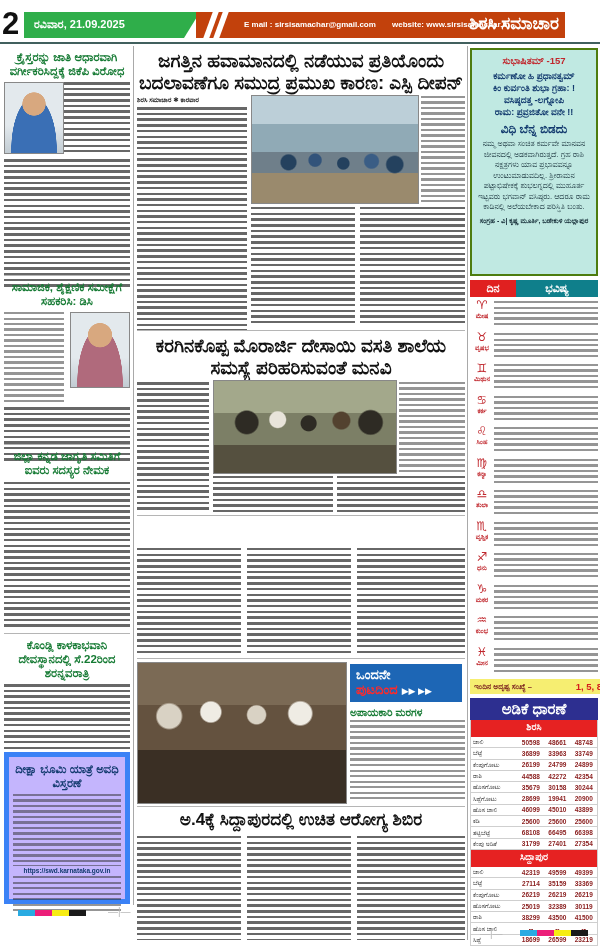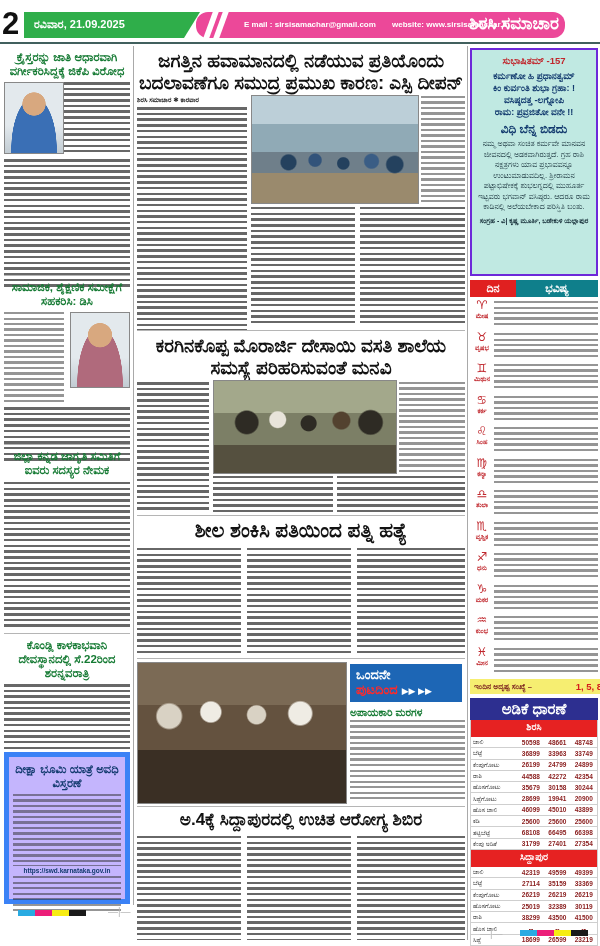--- a/index.html
+++ b/index.html
@@ -4,21 +4,21 @@
 <style>
   html,body{margin:0;padding:0;background:#e8e8e8;}
   .page{position:relative;width:600px;height:946px;background:#ffffff;overflow:hidden;
         font-family:"Liberation Sans","DejaVu Sans",sans-serif;color:#222;}
   .abs{position:absolute;}
   
   .pgnum{left:2px;top:8px;font-size:31px;font-weight:bold;color:#111;line-height:31px;}
   .band-green{left:24px;top:12px;width:176px;height:26px;background:#2fae4a;
               clip-path:polygon(0 0,100% 0,calc(100% - 16px) 100%,0 100%);}
   .band-green span{display:block;padding:6px 0 0 10px;color:#fff;font-size:11px;font-weight:bold;}
-  .band-blue{left:196px;top:12px;width:369px;height:26px;background:#ec4899;border-radius:12px;}
+  .band-blue{left:196px;top:12px;width:369px;height:26px;background:#c2410c;}
   .slash{position:absolute;top:0;width:6px;height:26px;background:#fff;transform:skewX(-20deg);}
   .hdr-mail{position:absolute;left:48px;top:8px;color:#fff;font-size:8px;font-weight:bold;}
   .hdr-web{position:absolute;left:196px;top:8px;color:#fff;font-size:8px;font-weight:bold;}
   .masthead{position:absolute;right:6px;top:2px;color:#fff;font-size:17px;font-weight:bold;}
   .hdr-rule{left:0;top:42px;width:600px;height:2px;background:#41605e;}
   
   .vrule{width:1px;background:#a9a9a9;}
   .hrule{height:1px;background:#b5b5b5;}
   
   .gk{background-image:repeating-linear-gradient(180deg,rgba(45,45,45,.72) 0 2.5px,transparent 2.5px 5.7px);}
@@ -49,21 +49,21 @@
      radial-gradient(circle at 57% 37%, #d9d2c4 0 6%, transparent 7%),
      radial-gradient(circle at 78% 36%, #efece4 0 6%, transparent 7%),
      linear-gradient(180deg,#7b6a55 0 30%,#64523f 30% 62%,#3a2f24 62% 100%);}
   .portrait{background:
      radial-gradient(circle at 50% 30%, #d8a87f 0 20%, transparent 21%),
      radial-gradient(ellipse at 50% 95%, var(--shirt,#3a6fb5) 0 55%, transparent 56%),
      linear-gradient(180deg,#e3e9ed 0 60%,#c2ccd3 100%);}
   
   .notice{background:#c4b5fd;border:5px solid #3b82f6;}
   
-  .subh{background:#c0e9e2;border:2px solid #6d28d9;}
+  .subh{background:#c0e9e2;border:2px solid #4d7c0f;}
   .subh .badge{color:#c0272d;font-weight:bold;font-size:9.5px;text-align:center;}
   .subh .verse{color:#123a6e;font-weight:bold;font-size:9px;line-height:12px;text-align:center;}
   .subh .sub{color:#123a6e;font-weight:bold;font-size:12px;text-align:center;}
   .subh .body{color:#17303a;font-size:7.8px;line-height:10.5px;text-align:center;}
   .subh .credit{color:#17303a;font-size:6.8px;font-weight:bold;text-align:center;}
   
   .hx-bar{display:flex;height:17px;}
   .hx-bar .w1{background:#e02020;color:#fff;font-weight:bold;font-size:11px;width:46px;text-align:center;line-height:17px;}
   .hx-bar .w2{background:#0f7f8b;color:#fff;font-weight:bold;font-size:11px;flex:1;text-align:center;line-height:17px;}
   .zrow{display:flex;height:31.5px;align-items:flex-start;}
@@ -172,21 +172,20 @@
   <div class="abs hrule" style="left:137px;top:330px;width:328px"></div>
 
   <div class="abs hl-main" style="left:137px;top:335px;width:328px;font-size:18.5px;line-height:22px">ಕರಗಿನಕೊಪ್ಪ ಮೊರಾರ್ಜಿ ದೇಸಾಯಿ ವಸತಿ ಶಾಲೆಯ ಸಮಸ್ಯೆ ಪರಿಹರಿಸುವಂತೆ ಮನವಿ</div>
   <div class="abs gk" style="left:137px;top:382px;width:72px;height:130px"></div>
   <div class="abs photo ph-group" style="left:213px;top:380px;width:182px;height:92px"></div>
   <div class="abs gk light" style="left:399px;top:382px;width:66px;height:90px"></div>
   <div class="abs gk" style="left:213px;top:476px;width:120px;height:36px"></div>
   <div class="abs gk" style="left:337px;top:476px;width:128px;height:36px"></div>
   <div class="abs hrule" style="left:137px;top:515px;width:328px"></div>
 
-  <div class="abs hl-main" style="left:137px;top:518px;width:328px;font-size:20px;line-height:24px">ಶೀಲ ಶಂಕಿಸಿ ಪತಿಯಿಂದ ಪತ್ನಿ ಹತ್ಯೆ</div>
   <div class="abs gk" style="left:137px;top:548px;width:104px;height:106px"></div>
   <div class="abs gk" style="left:247px;top:548px;width:104px;height:106px"></div>
   <div class="abs gk" style="left:357px;top:548px;width:108px;height:106px"></div>
   <div class="abs hrule" style="left:137px;top:658px;width:328px"></div>
 
   <div class="abs photo ph-meet" style="left:137px;top:662px;width:208px;height:140px"></div>
   <div class="abs cont" style="left:350px;top:664px;width:112px;box-sizing:border-box">
     <div class="l1">ಒಂದನೇ</div>
     <div class="l2"><span>ಪುಟದಿಂದ</span><span class="ar">▶▶ ▶▶</span></div>
   </div>

